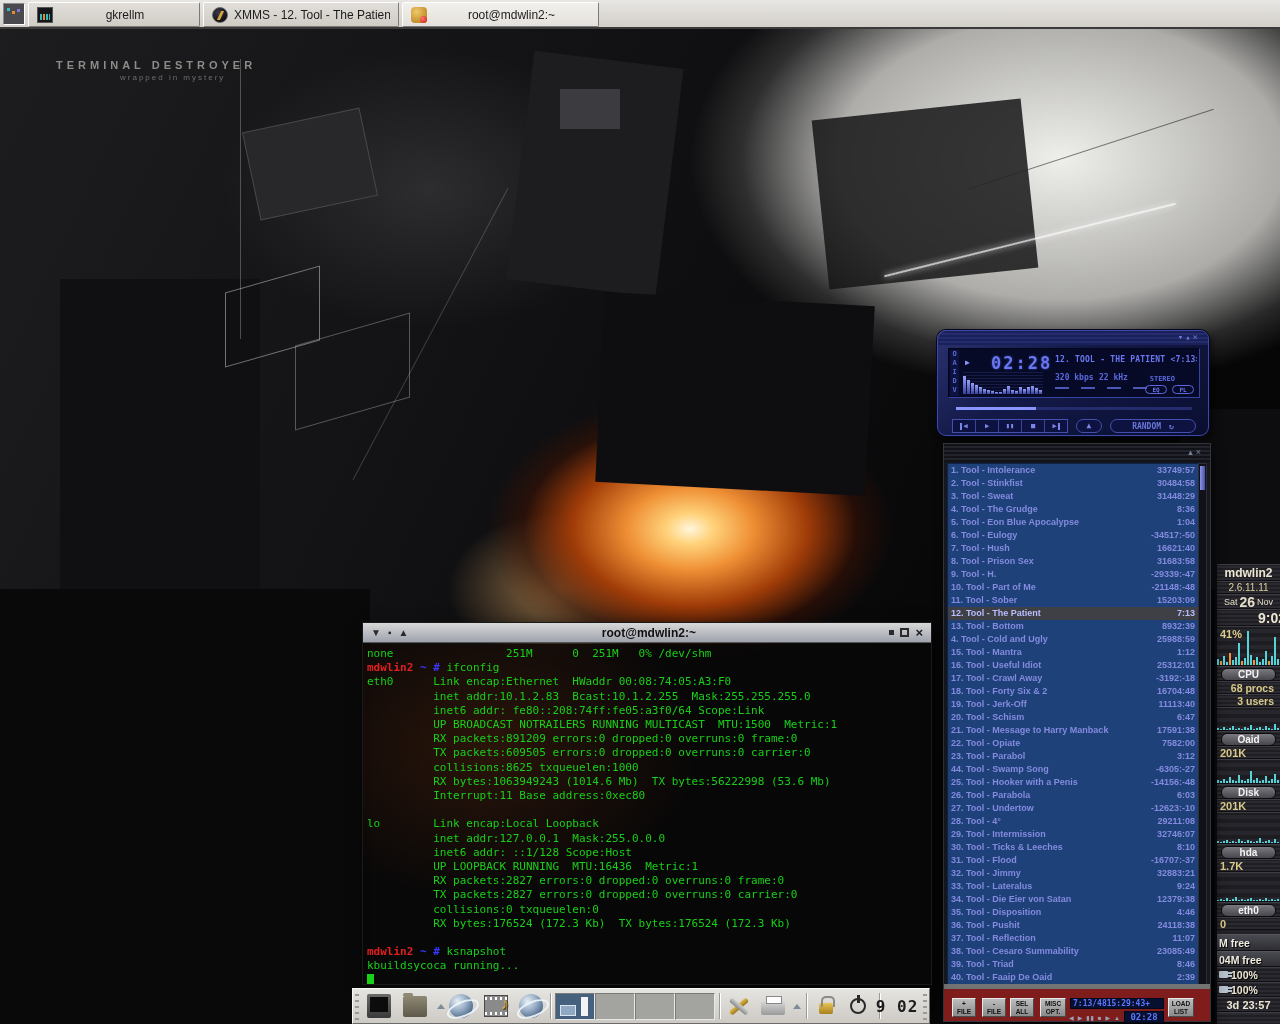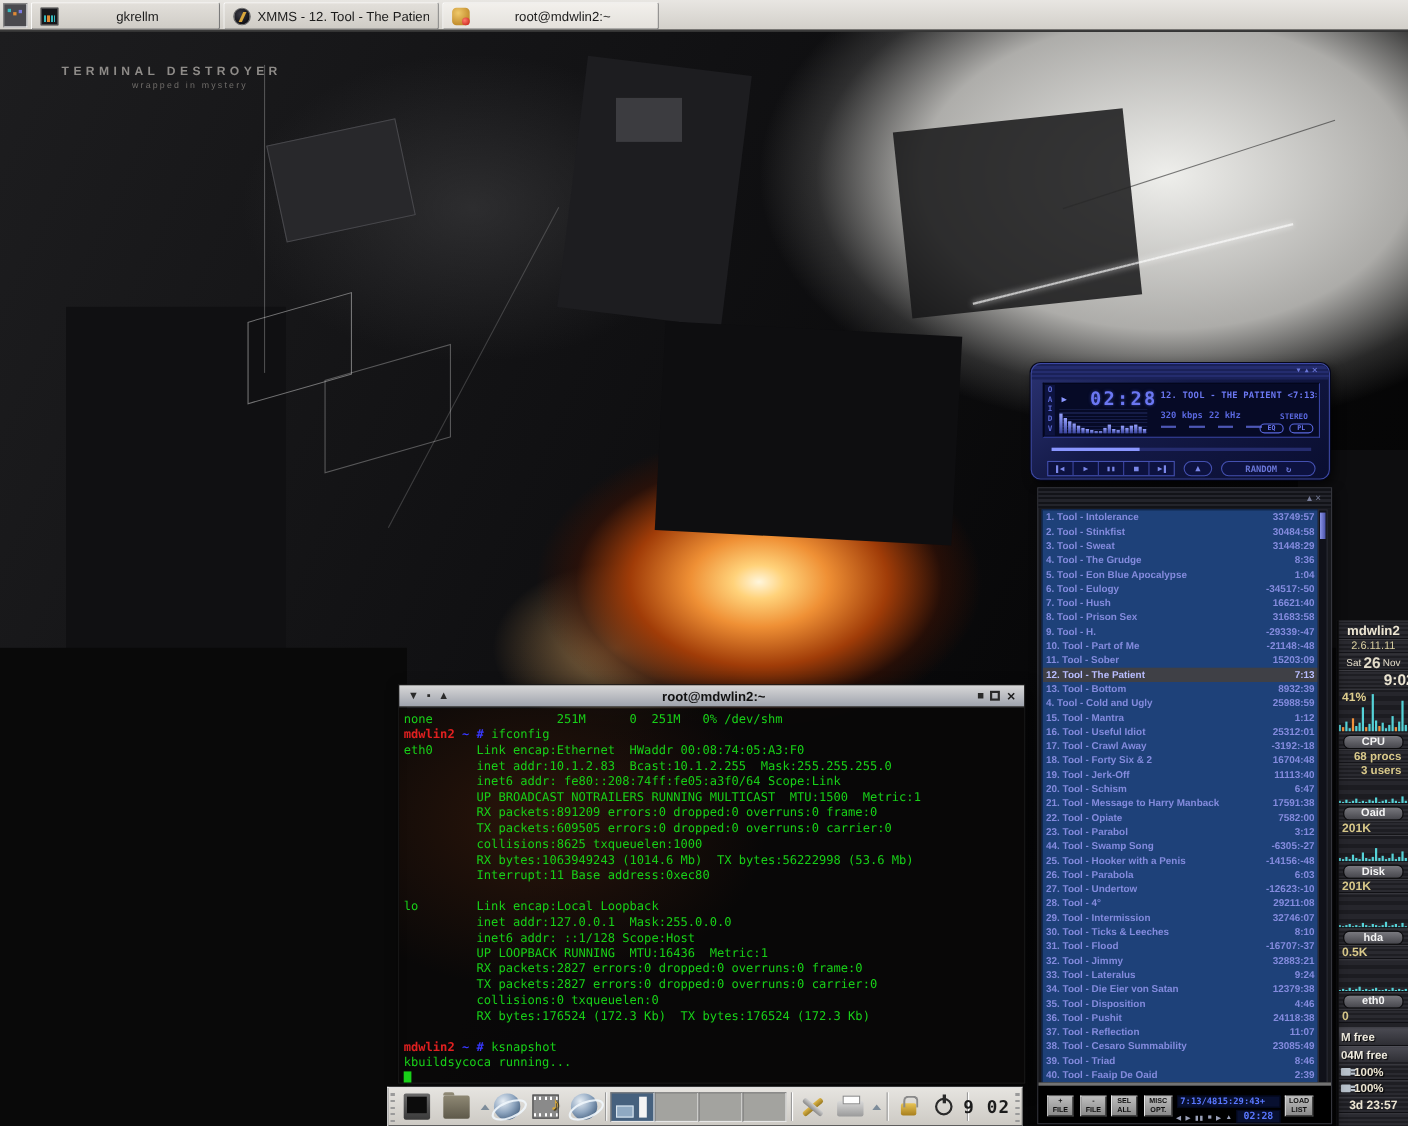--- a/index.html
+++ b/index.html
@@ -58,21 +58,21 @@
   .xm-time { position:absolute; left:42px; top:4px; color:#6b77f2; font-size:17px; font-weight:bold;
              letter-spacing:2px; text-shadow:0 0 3px rgba(90,110,255,.5); }
   .spectrum { position:absolute; left:14px; bottom:3px; width:80px; height:22px;
               display:flex; align-items:flex-end; background:
               repeating-linear-gradient(0deg, rgba(90,110,220,.18) 0 1px, transparent 1px 3px); }
   .spectrum b { width:3px; margin-right:1px; background:linear-gradient(#97a2ff,#39439c); }
   .xm-track { position:absolute; left:106px; top:6px; width:142px; color:#6b77f2;
               font-size:8px; font-weight:bold; white-space:nowrap; overflow:hidden; letter-spacing:.2px; }
   .xm-kbps { position:absolute; left:106px; top:24px; color:#5a68e0; font-size:8px; font-weight:bold; }
   .xm-khz  { position:absolute; left:150px; top:24px; color:#5a68e0; font-size:8px; font-weight:bold; }
-  .xm-stereo { position:absolute; right:10px; top:26px; color:#5a68e0; font-size:7px; font-weight:bold; }
+  .xm-stereo { position:absolute; right:24px; top:26px; color:#5a68e0; font-size:7px; font-weight:bold; }
   .xm-minibtn { position:absolute; bottom:3px; width:22px; height:9px; border:1px solid #5a68e0;
                 border-radius:5px; color:#6b77f2; font-size:6px; font-weight:bold; text-align:center; line-height:7px; }
   .xm-dashes { position:absolute; left:106px; bottom:8px; width:100px; height:2px;
                background:repeating-linear-gradient(90deg,#6b77f2 0 14px,transparent 14px 26px); opacity:.7; }
   .xm-slider { position:absolute; left:18px; top:76px; width:236px; height:3px; background:#252c6e; }
   .xm-slider .prog { position:absolute; left:0; top:0; height:3px; background:#8a96ff; }
   .xm-trans { position:absolute; left:14px; top:88px; width:116px; height:14px; display:flex;
               border:1px solid #4450b0; background:#0d1240; }
   .xm-trans .tbtn { flex:1; border-right:1px solid #3a44a0; color:#7a86e8; font-size:7px;
                     display:flex; align-items:center; justify-content:center; gap:1px; }
@@ -93,22 +93,22 @@
   .pl-list { position:absolute; left:3px; top:19px; width:252px; height:522px; background:#1e4179;
              overflow:hidden; border:1px solid #0e2347; }
   .pl-row { height:13px; line-height:13px; display:flex; padding:0 3px; font-size:9px; font-weight:bold;
             color:#848bde; white-space:nowrap; }
   .pl-row.current { background:#3f4046; color:#b9bdff; }
   .pl-row .pl-title { flex:1; overflow:hidden; }
   .pl-row .pl-time { text-align:right; }
   .pl-scroll { position:absolute; right:3px; top:19px; width:9px; height:522px; background:#101119;
                border:1px solid #2c2d36; }
   .pl-thumb { position:absolute; left:1px; top:2px; width:5px; height:24px; background:linear-gradient(90deg,#8a93e8,#4a52a8); }
-  .pl-footer { position:absolute; left:0; bottom:0; right:0; height:37px; background:#000000;
-               border-top:3px solid #737373; }
+  .pl-footer { position:absolute; left:0; bottom:0; right:0; height:37px; background:#7f1d1d;
+               border-top:5px solid #737373; }
   .pl-btn { position:absolute; top:9px; width:24px; height:19px; background:linear-gradient(#bdbdbd,#8a8a8a);
             border:1px solid; border-color:#e8e8e8 #4a4a4a #4a4a4a #e8e8e8; color:#101010;
             font-size:6.5px; font-weight:bold; line-height:8px; text-align:center; white-space:pre-line; padding-top:1px; }
   .pl-disp { position:absolute; background:#081030; border:1px solid #04081c; color:#5a78ff;
              font-family:"DejaVu Sans Mono",monospace; font-weight:bold; }
   .pl-mini { position:absolute; left:125px; top:25px; color:#9aa0b8; font-size:6px; letter-spacing:1px;
              display:flex; gap:3px; align-items:center; }
 
   
   .term { position:absolute; left:362px; top:622px; width:570px; height:363px; z-index:30;
@@ -650,21 +650,21 @@
           <b style="height: 1px;"></b>
           <b style="height: 2px;"></b>
           <b style="height: 3px;"></b>
           <b style="height: 1px;"></b>
           <b style="height: 4px;"></b>
           <b style="height: 1px;"></b>
         </div>
         <div class="gk-row" style="height: 15px; padding-top: 1px;">
           <div class="gk-btn">hda</div>
         </div>
-        <div class="gk-row gk-val">0.5K</div>
+        <div class="gk-row gk-val">1.7K</div>
         <div class="gk-row gk-chart" style="height: 30px;">
           <b style="height: 1px;"></b>
           <b style="height: 2px;"></b>
           <b style="height: 1px;"></b>
           <b style="height: 3px;"></b>
           <b style="height: 1px;"></b>
           <b style="height: 2px;"></b>
           <b style="height: 4px;"></b>
           <b style="height: 1px;"></b>
           <b style="height: 2px;"></b>

